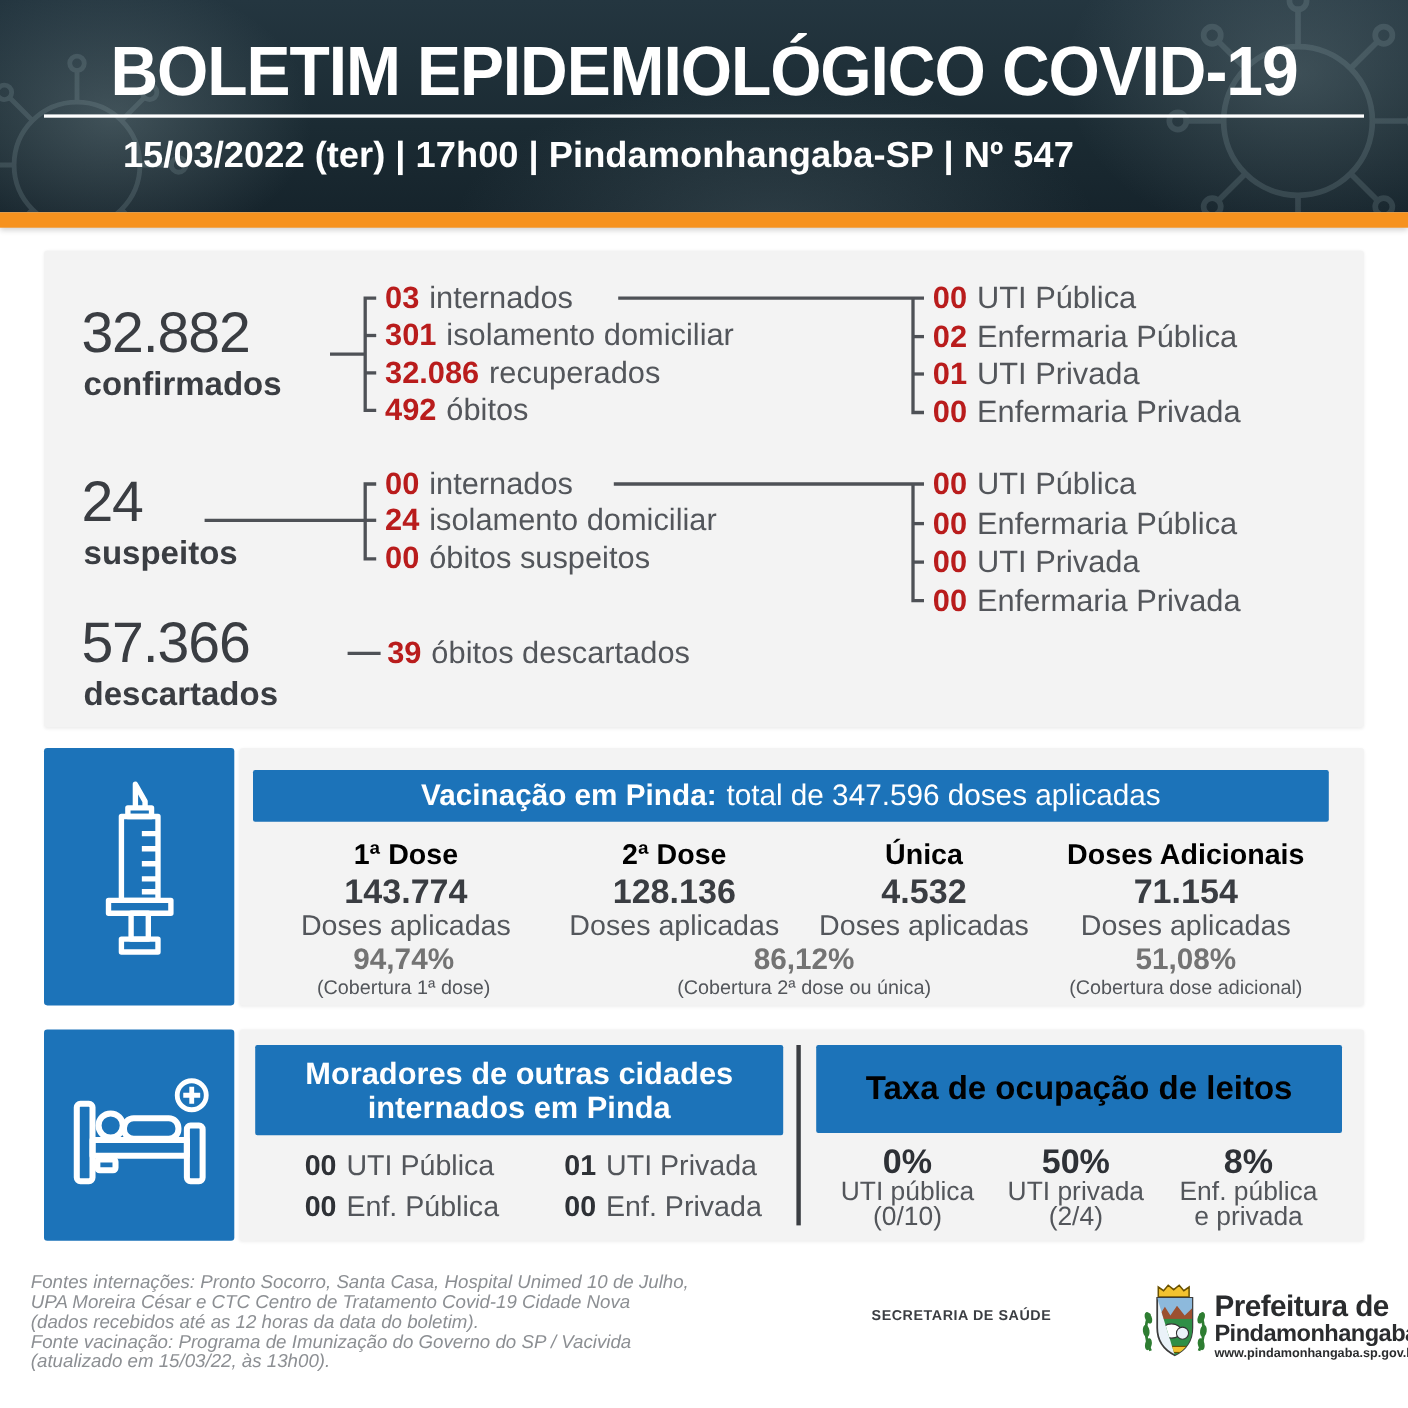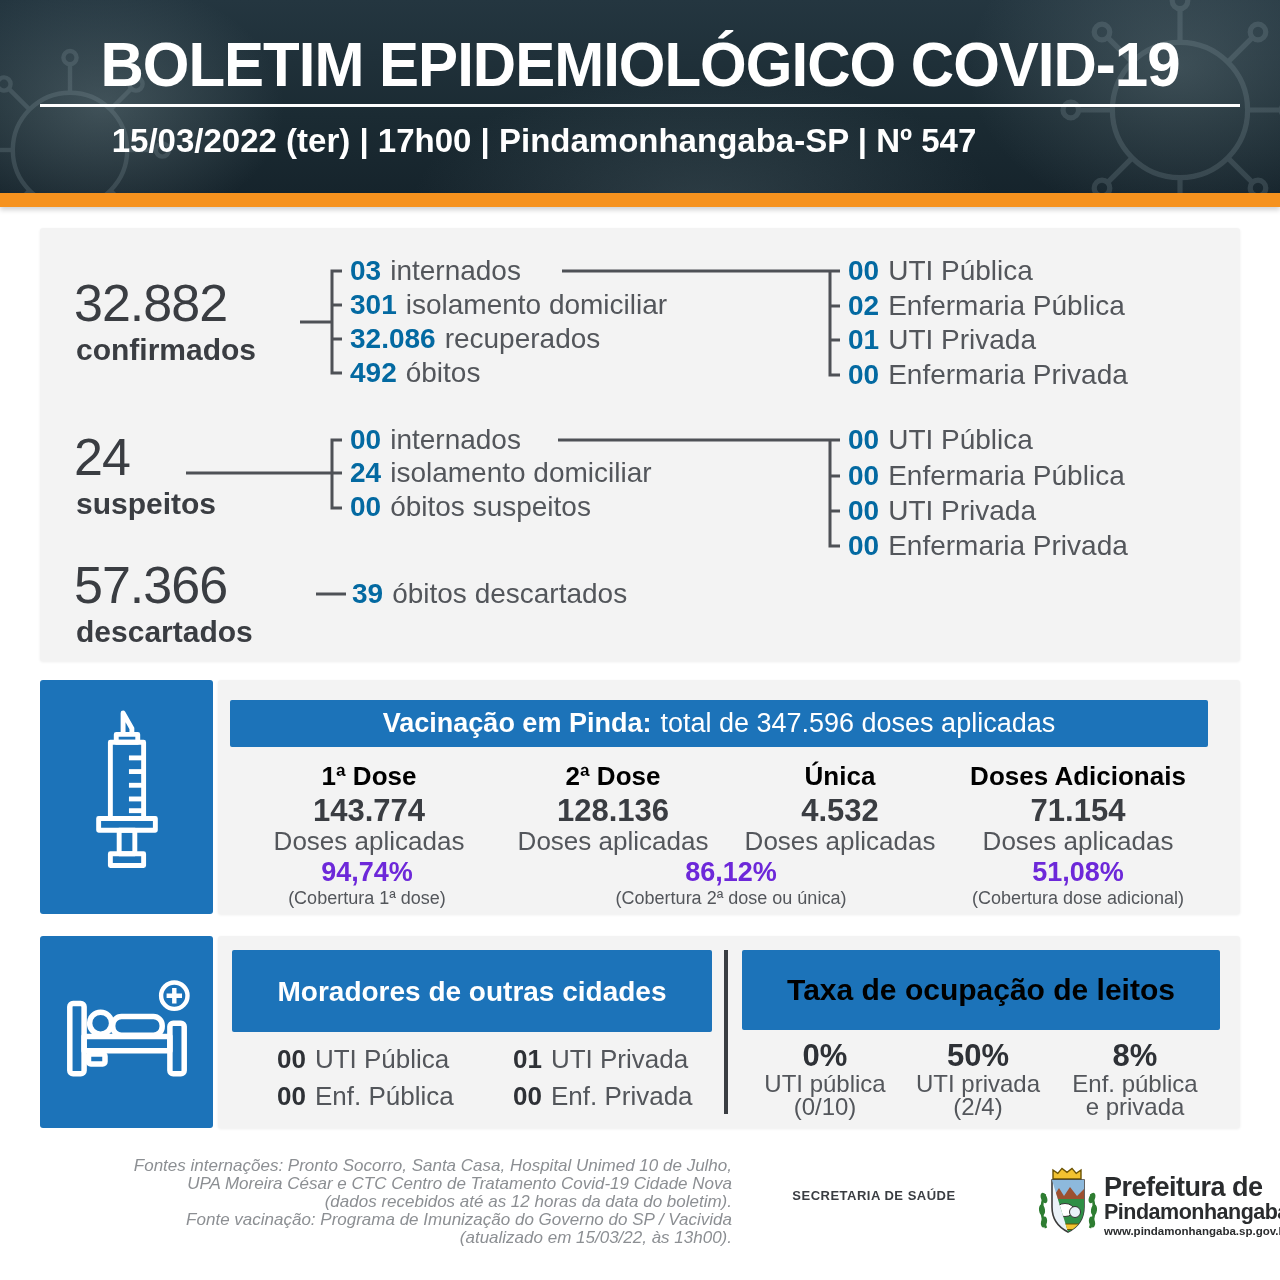--- a/index.html
+++ b/index.html
@@ -30,50 +30,50 @@
   .vax-panel{left:218px;top:680px;width:1022px;height:234px;}
   .bot-panel{left:218px;top:936px;width:1022px;height:192px;}
   .bluebox{background:#1C73B9;border-radius:3px;display:flex;align-items:center;justify-content:center;}
   .vax-icon-box{left:40px;top:680px;width:173px;height:234px;}
   .bed-icon-box{left:40px;top:936px;width:173px;height:192px;}
 
   
   .bignum{font-size:52px;font-weight:400;letter-spacing:-1px;line-height:54px;color:#3A3D42;}
   .biglabel{font-size:30px;font-weight:700;line-height:32px;color:#3A3D42;}
   .srow{position:absolute;height:34px;line-height:34px;font-size:28px;color:#53565B;white-space:nowrap;}
-  .srow b{font-weight:700;color:#0369a1;margin-right:9px;}
+  .srow b{font-weight:700;color:#b91c1c;margin-right:9px;}
   svg.lines{position:absolute;left:0;top:0;pointer-events:none;}
 
   
   .vax-bar{left:230px;top:700px;width:978px;height:47px;background:#1C73B9;border-radius:2px;
     display:flex;align-items:center;justify-content:center;color:#fff;font-size:27px;white-space:nowrap;}
   .vax-bar b{font-weight:700;margin-right:9px;}
   .vcol{position:absolute;width:260px;text-align:center;}
   .vcol .t{font-size:26px;font-weight:700;color:#000000;line-height:34px;white-space:nowrap;}
   .vcol .n{font-size:31px;font-weight:700;color:#3A3D42;line-height:32px;margin-top:2px;}
   .vcol .s{font-size:26px;color:#53565B;line-height:28px;}
   .cov{position:absolute;text-align:center;}
-  .cov .p{font-size:27px;font-weight:700;color:#6d28d9;line-height:30px;}
+  .cov .p{font-size:27px;font-weight:700;color:#737373;line-height:30px;}
   .cov .l{font-size:18px;color:#53565B;line-height:22px;}
 
   
   .bar-mor{left:232px;top:950px;width:480px;height:82px;background:#1C73B9;border-radius:2px;
     display:flex;flex-direction:column;align-items:center;justify-content:center;color:#fff;
     font-size:28px;font-weight:700;line-height:31px;text-align:center;}
   .divider{left:724px;top:950px;width:4px;height:164px;background:#3A3D42;}
   .bar-taxa{left:742px;top:950px;width:478px;height:80px;background:#1C73B9;border-radius:2px;
     display:flex;align-items:center;justify-content:center;color:#000000;font-size:30px;font-weight:700;}
   .mrow{position:absolute;height:30px;line-height:30px;font-size:26px;color:#53565B;white-space:nowrap;}
   .mrow b{font-weight:700;color:#2E3136;margin-right:9px;}
   .ocol{position:absolute;width:190px;text-align:center;}
   .ocol .p{font-size:31px;font-weight:700;color:#2E3136;line-height:32px;}
   .ocol .l{font-size:24px;color:#53565B;line-height:23px;}
 
   
-  .sources{left:28px;top:1157px;width:704px;text-align:right;font-style:italic;
+  .sources{left:28px;top:1157px;width:704px;text-align:left;font-style:italic;
     font-size:17px;line-height:18px;color:#8C8F93;}
   .secr{left:752px;top:1184px;width:244px;text-align:center;color:#3A3D42;}
   .secr .a{font-size:13px;font-weight:700;letter-spacing:.5px;line-height:24px;}
   .secr .b{font-size:20.5px;letter-spacing:.5px;line-height:24px;}
   .logo-text{left:1104px;top:1174px;width:180px;color:#2A2C2E;}
   .logo-text .p1{font-size:27px;font-weight:700;line-height:27px;letter-spacing:-.5px;}
   .logo-text .p2{font-size:21.5px;font-weight:700;line-height:23px;letter-spacing:-.5px;}
   .logo-text .p3{font-size:11.5px;font-weight:700;line-height:15px;}
 </style>
 </head>
@@ -249,20 +249,21 @@
     <rect x="47" y="34" width="45" height="17" rx="8"></rect>
     <rect x="25" y="68" width="15" height="9" rx="2"></rect>
     <circle cx="103" cy="15" r="12" stroke-width="4"></circle>
     <path d="M103 8 V22 M96 15 H110" stroke-width="4"></path>
   </svg>
 </div>
 <div class="abs panel bot-panel"></div>
 
 <div class="abs bar-mor">
   <div>Moradores de outras cidades</div>
+  <div>internados em Pinda</div>
 </div>
 <div class="mrow" style="left:277px;top:1044px"><b>00</b><span>UTI Pública</span></div>
 <div class="mrow" style="left:513px;top:1044px"><b>01</b><span>UTI Privada</span></div>
 <div class="mrow" style="left:277px;top:1081px"><b>00</b><span>Enf. Pública</span></div>
 <div class="mrow" style="left:513px;top:1081px"><b>00</b><span>Enf. Privada</span></div>
 
 <div class="abs divider"></div>
 
 <div class="abs bar-taxa">
   <span>Taxa de ocupação de leitos</span>

